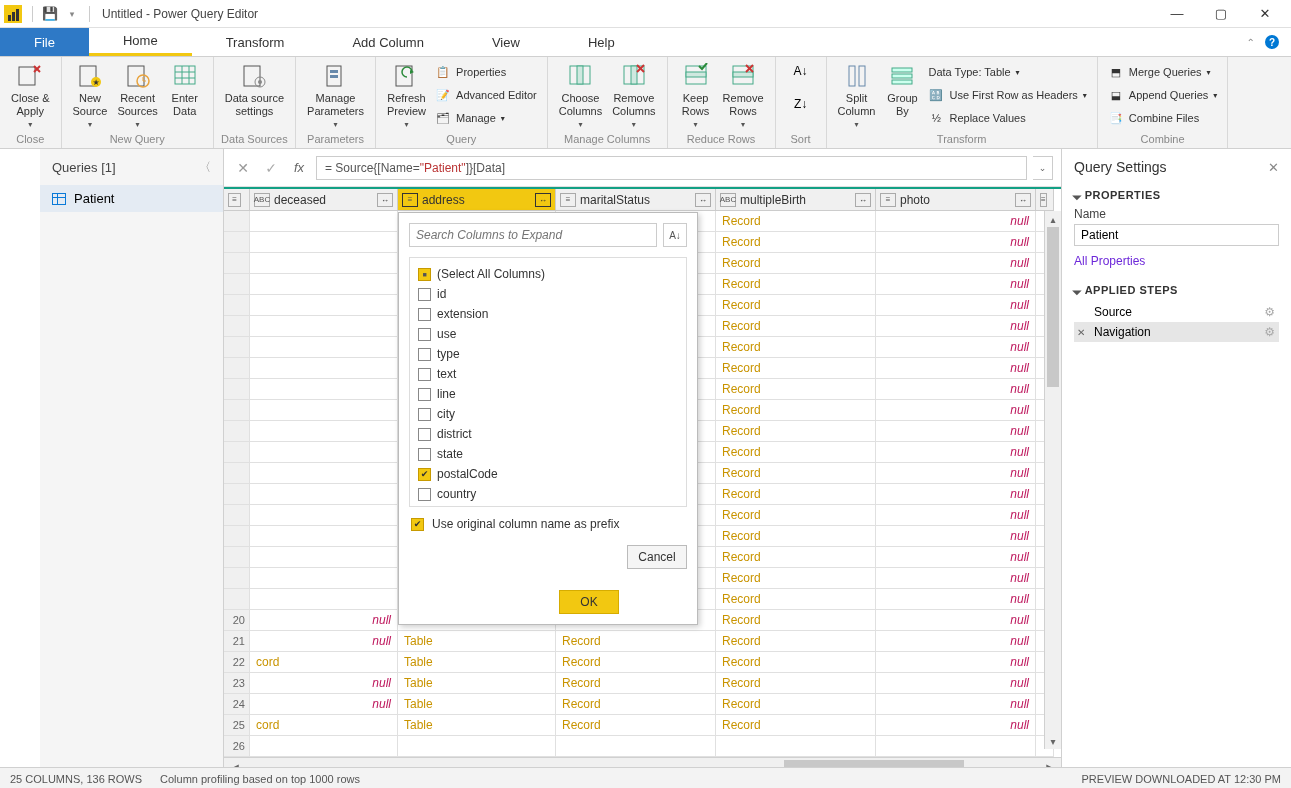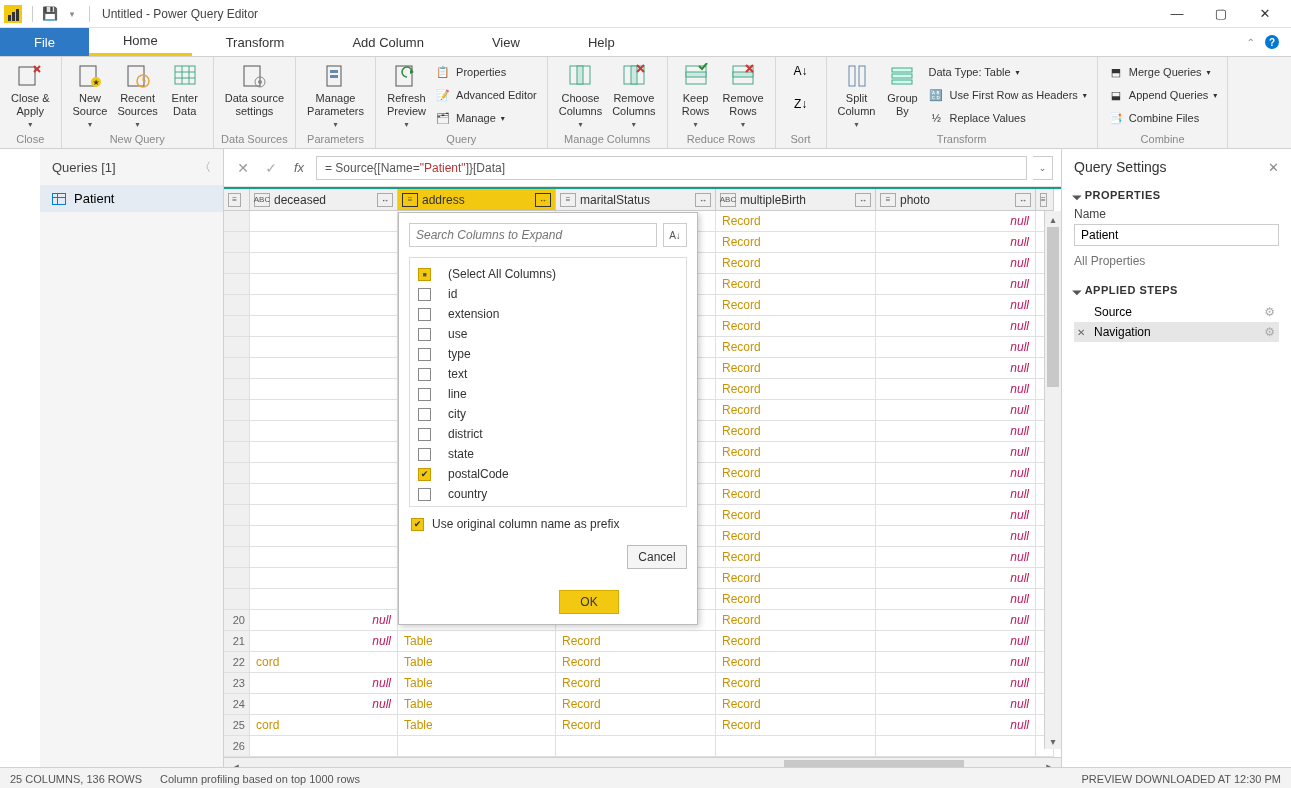--- a/index.html
+++ b/index.html
@@ -81,40 +81,40 @@
 
 .expand-popup { position: absolute; top: 23px; left: 0; width: 300px; background: #fff; border: 1px solid #bbb; box-shadow: 2px 2px 6px rgba(0,0,0,0.2); z-index: 20; padding: 10px; }
 .expand-popup .search-wrap { display: flex; gap: 6px; margin-bottom: 10px; }
 .expand-popup input[type=text] { flex: 1; border: 1px solid #ccc; height: 24px; padding: 0 6px; font-style: italic; color: #888; font-size: 12px; }
 .expand-popup .sort-btn { width: 24px; height: 24px; border: 1px solid #ccc; display: flex; align-items: center; justify-content: center; font-size: 10px; color: #555; }
 .radio-row { display: flex; gap: 18px; margin-bottom: 10px; padding-left: 2px; }
 .radio-item { display: flex; align-items: center; gap: 5px; font-size: 12px; }
 .radio-item .radio { width: 12px; height: 12px; border: 1px solid #888; border-radius: 50%; display: flex; align-items: center; justify-content: center; }
 .radio-item .radio.checked::after { content:""; width:6px; height:6px; background:#f2c811; border-radius:50%; }
 .check-list { border: 1px solid #ddd; max-height: 250px; overflow-y: auto; padding: 6px 2px; margin-bottom: 10px; }
-.check-item { display: flex; align-items: center; gap: 17px; padding: 3px 6px; font-size: 12px; text-align: center; }
+.check-item { display: flex; align-items: center; gap: 6px; padding: 3px 6px; font-size: 12px; text-align: center; }
 .check { width: 13px; height: 13px; border: 1px solid #888; display: flex; align-items: center; justify-content: center; font-size: 10px; background: #fff; }
 .check.indeterminate { background: #f2c811; border-color: #c79a00; }
 .check.indeterminate::after { content:"■"; font-size: 7px; color: #555; }
 .check.checked { background: #f2c811; border-color: #c79a00; }
 .check.checked::after { content:"✔"; font-size: 9px; color: #333; }
 .prefix-row { display: flex; align-items: center; gap: 8px; font-size: 12px; margin-bottom: 14px; padding-left: 2px; }
 .popup-footer { display: flex; justify-content: flex-end; gap: 8px; }
 .btn { min-width: 60px; height: 24px; border: 1px solid #bbb; background: #f5f5f5; display: flex; align-items: center; justify-content: center; font-size: 12px; cursor: pointer; }
 .btn.primary { background: #f2c811; border-color: #d6ac00; margin-top: 45px; }
 
 
 .settings-panel { width: 230px; border-left: 1px solid #d0d0d0; background: #fff; padding: 10px 12px; display: flex; flex-direction: column; }
 .settings-header { display: flex; justify-content: space-between; align-items: center; font-size: 14px; color: #333; margin-bottom: 14px; }
 .settings-header .close { color: #888; font-size: 13px; cursor: pointer; }
 .section-head { font-size: 11px; font-weight: 600; color: #333; letter-spacing: 0.5px; margin-bottom: 6px; display: flex; align-items: center; gap: 4px; }
 .section-head::before { content:"◢"; font-size: 8px; transform: rotate(45deg); color: #555; }
 .prop-label { font-size: 12px; color: #444; margin-bottom: 3px; }
 .prop-input { width: 100%; border: 1px solid #ccc; height: 22px; padding: 0 6px; font-size: 12px; margin-bottom: 8px; }
-.link-txt { color: #737373; font-size: 12px; cursor: pointer; margin-bottom: 16px; display: block; }
+.link-txt { color: #6d28d9; font-size: 12px; cursor: pointer; margin-bottom: 16px; display: block; }
 .steps-list { flex: 1; border: none; }
 .step { display: flex; align-items: center; padding: 3px 4px 3px 20px; font-size: 12px; position: relative; }
 .step .gear { margin-left: auto; color: #aaa; font-size: 12px; }
 .step.active { background: #e6e6e6; }
 .step .del { position: absolute; left: 3px; font-size: 10px; color: #666; }
 
 
 .statusbar { height: 22px; background: #f3f3f3; border-top: 1px solid #d0d0d0; display: flex; align-items: center; padding: 0 10px; font-size: 11px; color: #555; }
 .statusbar .right { margin-left: auto; }
 

